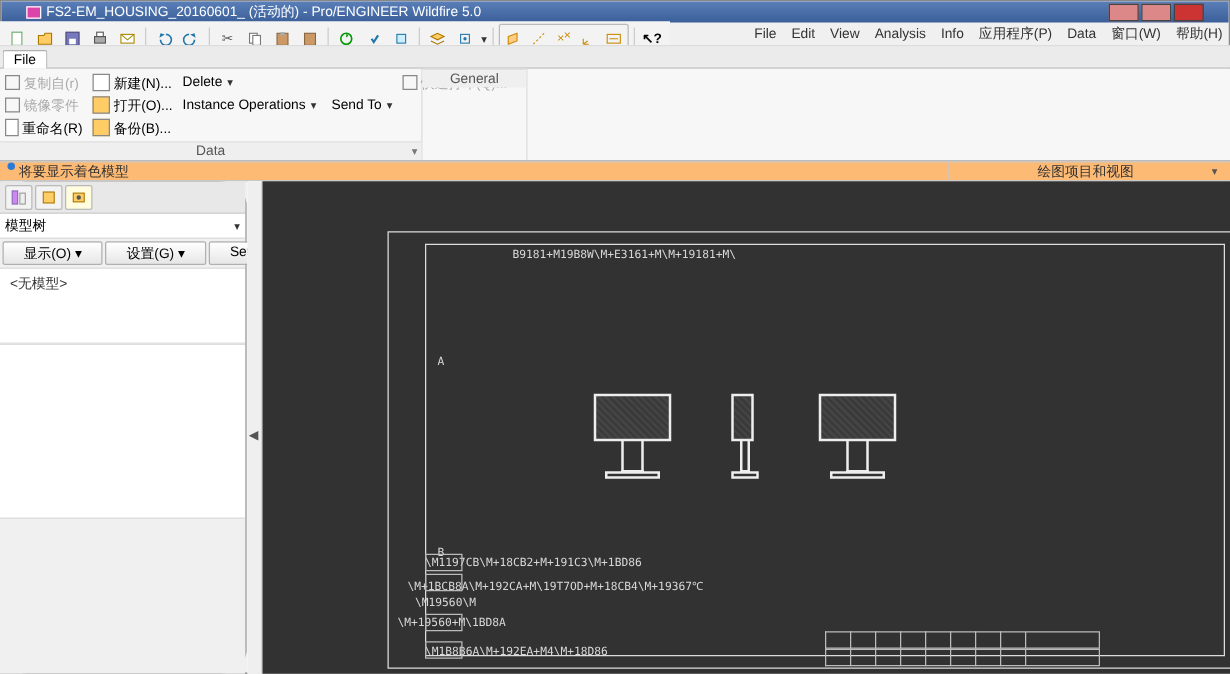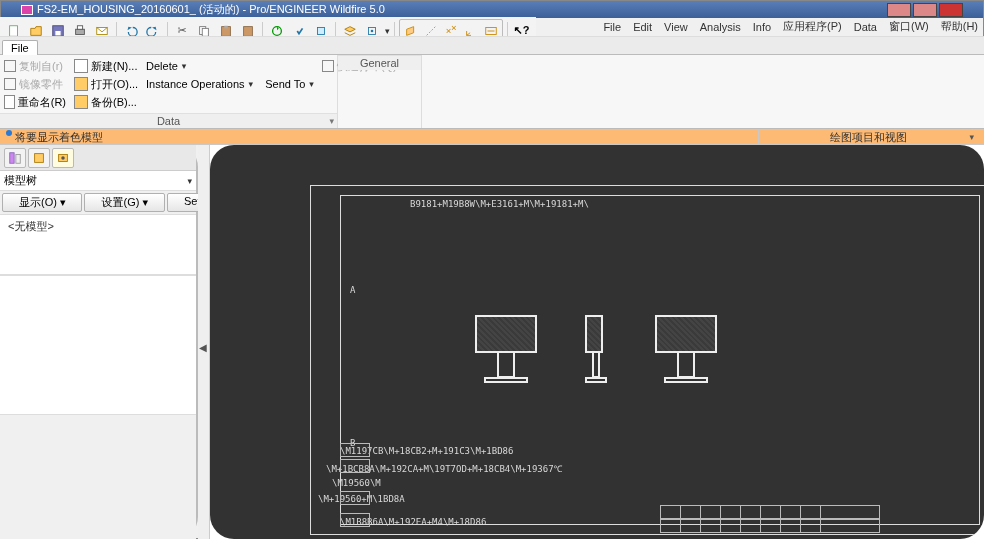--- a/index.html
+++ b/index.html
@@ -38,21 +38,21 @@
 .left-tab { width: 22px; height: 20px; border: 1px solid #b9b9b9; border-radius: 2px; background: #f3f3f3; display: flex; align-items: center; justify-content: center; cursor: pointer; }
 .left-tab.active { background: #fffce0; }
 .panel-header { background: #fff; border-bottom: 1px solid #ddd; padding: 2px 4px; display: flex; align-items: center; }
 .panel-btns { display: flex; gap: 2px; padding: 2px; background: #f0f0f0; border-bottom: 1px solid #ddd; }
 .panel-btn { border: 1px solid #b0b0b0; background: linear-gradient(#fff,#e6e6e6); padding: 1px 16px; border-radius: 2px; font-size: 11px; cursor: pointer; white-space: nowrap; }
 .panel-tree { background: #fff; height: 60px; padding: 4px 8px; color: #333; border-bottom: 1px solid #ddd; }
 .panel-blank { flex: 1; background: #f0f0f0; }
 .canvas-area { flex: 1; background: #fff; position: relative; display: flex; }
 .canvas-margin { width: 12px; background: #efefef; border-right: 1px solid #ccc; position: relative; }
 .canvas-margin .arrow-left { position: absolute; top: 50%; left: 1px; font-size: 10px; color: #555; }
-.canvas-inner { flex: 1; background: #323232; position: relative; overflow: hidden; border-radius: 24px; }
+.canvas-inner { flex: 1; background: #323232; position: relative; overflow: hidden; }
 .drw-frame { position: absolute; border: 1px solid #ddd; }
 .drw-frame.outer { left: 100px; top: 40px; width: 680px; height: 350px; }
 .drw-frame.inner { left: 130px; top: 50px; width: 640px; height: 330px; }
 .frame-label { position: absolute; color: #d8d8d8; font-size: 9px; font-family: monospace; white-space: nowrap; }
 .monitor { position: absolute; }
 .mon-screen { width: 62px; height: 38px; border: 2px solid #eee; background: repeating-linear-gradient(45deg,#444,#444 2px,#3a3a3a 2px,#3a3a3a 4px); position: relative; }
 .mon-stand { width: 18px; height: 26px; background: #323232; border: 2px solid #eee; border-top: none; margin: -1px auto 0; }
 .mon-base { width: 44px; height: 6px; border: 2px solid #eee; margin: -1px auto 0; }
 .monitor.side .mon-screen { width: 18px; height: 38px; }
 .monitor.side .mon-stand { width: 8px; }

